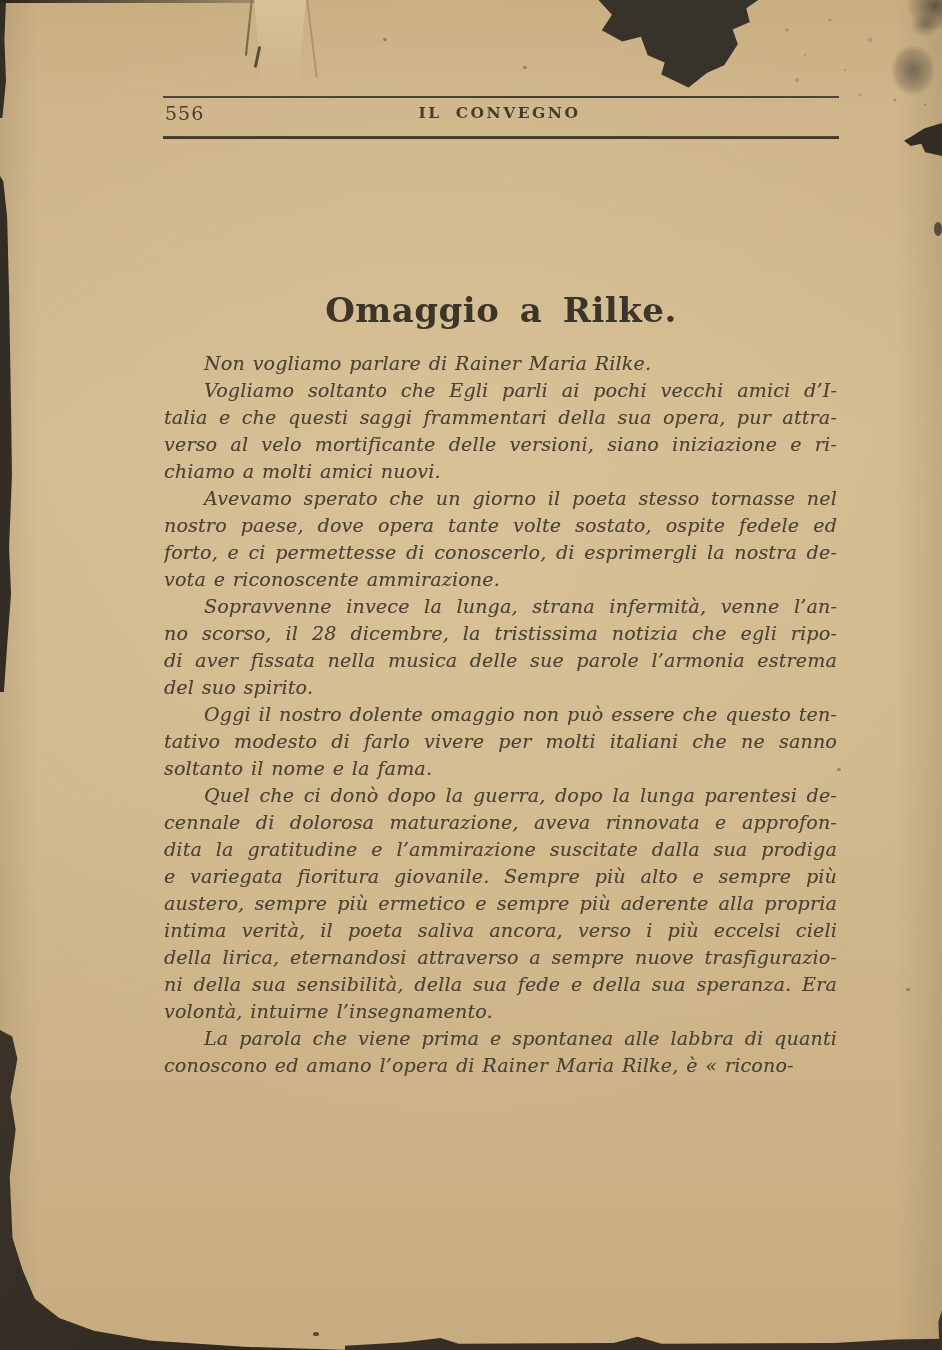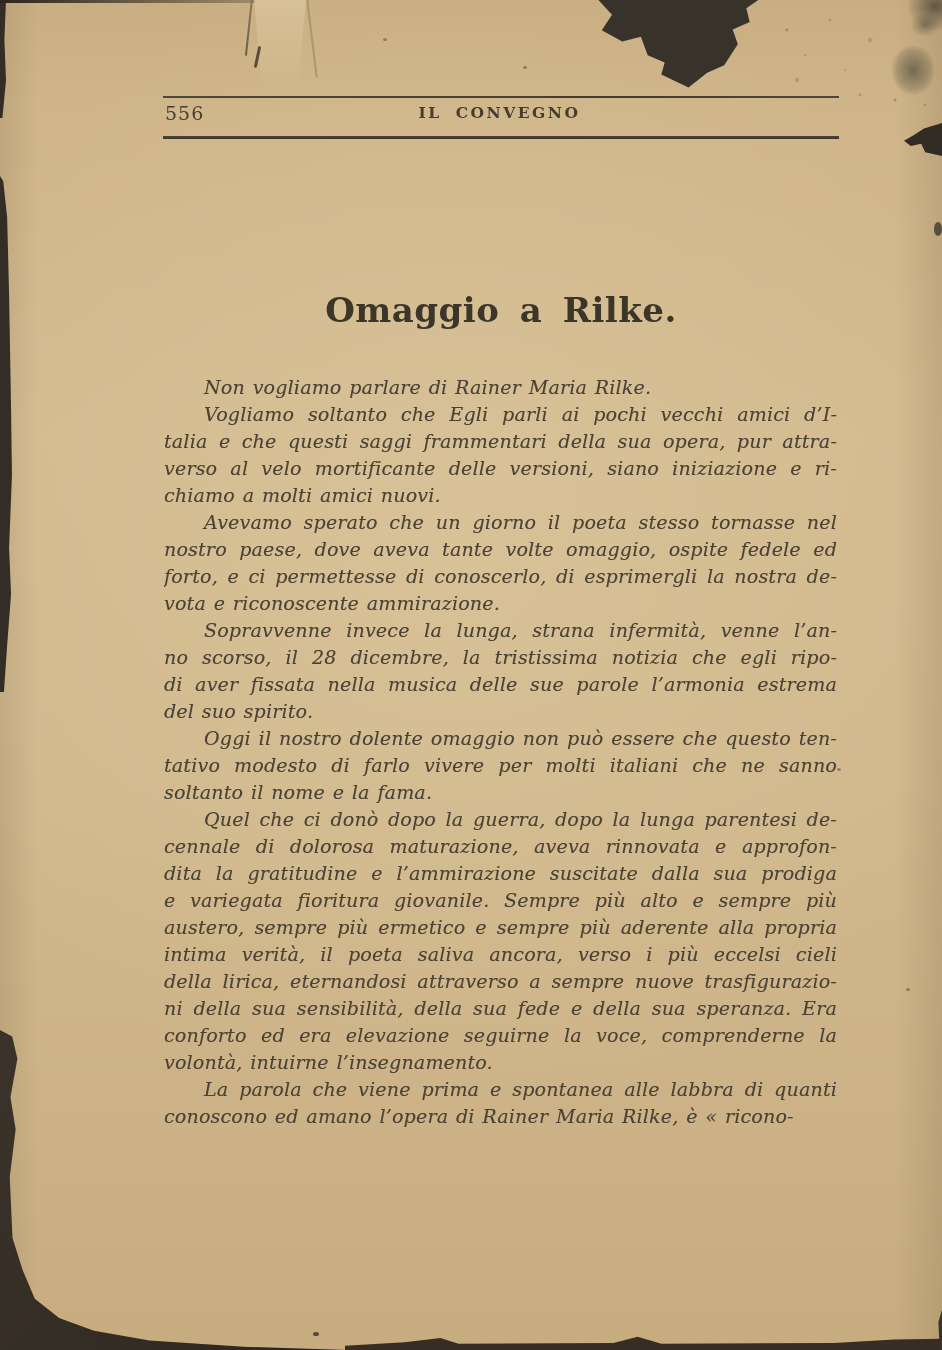--- a/index.html
+++ b/index.html
@@ -77,21 +77,21 @@
   .running-head{position:absolute;left:163px;top:102px;width:676px;height:22px;color:#453d2f;}
   .page-number{position:absolute;left:2px;top:0;font-size:19px;letter-spacing:1px;}
   .journal-title{position:absolute;left:0;right:3px;top:1px;text-align:center;
     font-size:15.5px;font-weight:bold;letter-spacing:2.5px;word-spacing:6px;}
 
   
   .article-title{position:absolute;left:163px;top:283px;width:676px;text-align:center;
     font-size:34px;font-weight:bold;color:#3b352a;letter-spacing:0.5px;word-spacing:8px;margin-top:7px;}
 
   
-  .body-text{position:absolute;left:164px;top:374px;width:673px;
+  .body-text{position:absolute;left:164px;top:350px;width:673px;
     font-style:italic;font-size:19px;line-height:27px;color:#4a4335;
     letter-spacing:0.2px;word-spacing:1.5px;
     text-shadow:0.3px 0.3px 0 rgba(74,67,53,0.35);}
   .paragraph{margin:0;}
   .line{height:27px;text-align:justify;text-align-last:justify;overflow:hidden;}
   .line.first{padding-left:40px;}
   .line.last{text-align-last:left;}
 </style>
 </head>
 <body>
@@ -134,21 +134,21 @@
       <div class="line first last">Non vogliamo parlare di Rainer Maria Rilke.</div>
     </div>
     <div class="paragraph">
       <div class="line first">Vogliamo soltanto che Egli parli ai pochi vecchi amici d’I-</div>
       <div class="line">talia e che questi saggi frammentari della sua opera, pur attra-</div>
       <div class="line">verso al velo mortificante delle versioni, siano iniziazione e ri-</div>
       <div class="line last">chiamo a molti amici nuovi.</div>
     </div>
     <div class="paragraph">
       <div class="line first">Avevamo sperato che un giorno il poeta stesso tornasse nel</div>
-      <div class="line">nostro paese, dove aveva tante volte omaggio, ospite fedele ed</div>
+      <div class="line">nostro paese, dove opera tante volte sostato, ospite fedele ed</div>
       <div class="line">forto, e ci permettesse di conoscerlo, di esprimergli la nostra de-</div>
       <div class="line last">vota e riconoscente ammirazione.</div>
     </div>
     <div class="paragraph">
       <div class="line first">Sopravvenne invece la lunga, strana infermità, venne l’an-</div>
       <div class="line">no scorso, il 28 dicembre, la tristissima notizia che egli ripo-</div>
       <div class="line">di aver fissata nella musica delle sue parole l’armonia estrema</div>
       <div class="line last">del suo spirito.</div>
     </div>
     <div class="paragraph">
@@ -158,20 +158,19 @@
     </div>
     <div class="paragraph">
       <div class="line first">Quel che ci donò dopo la guerra, dopo la lunga parentesi de-</div>
       <div class="line">cennale di dolorosa maturazione, aveva rinnovata e approfon-</div>
       <div class="line">dita la gratitudine e l’ammirazione suscitate dalla sua prodiga</div>
       <div class="line">e variegata fioritura giovanile. Sempre più alto e sempre più</div>
       <div class="line">austero, sempre più ermetico e sempre più aderente alla propria</div>
       <div class="line">intima verità, il poeta saliva ancora, verso i più eccelsi cieli</div>
       <div class="line">della lirica, eternandosi attraverso a sempre nuove trasfigurazio-</div>
       <div class="line">ni della sua sensibilità, della sua fede e della sua speranza. Era</div>
-      <div class="line">conforto ed era elevazione seguirne la voce, comprenderne la</div>
       <div class="line last">volontà, intuirne l’insegnamento.</div>
     </div>
     <div class="paragraph">
       <div class="line first">La parola che viene prima e spontanea alle labbra di quanti</div>
       <div class="line last">conoscono ed amano l’opera di Rainer Maria Rilke, è « ricono-</div>
     </div>
   </div>
 
 </body></html>

